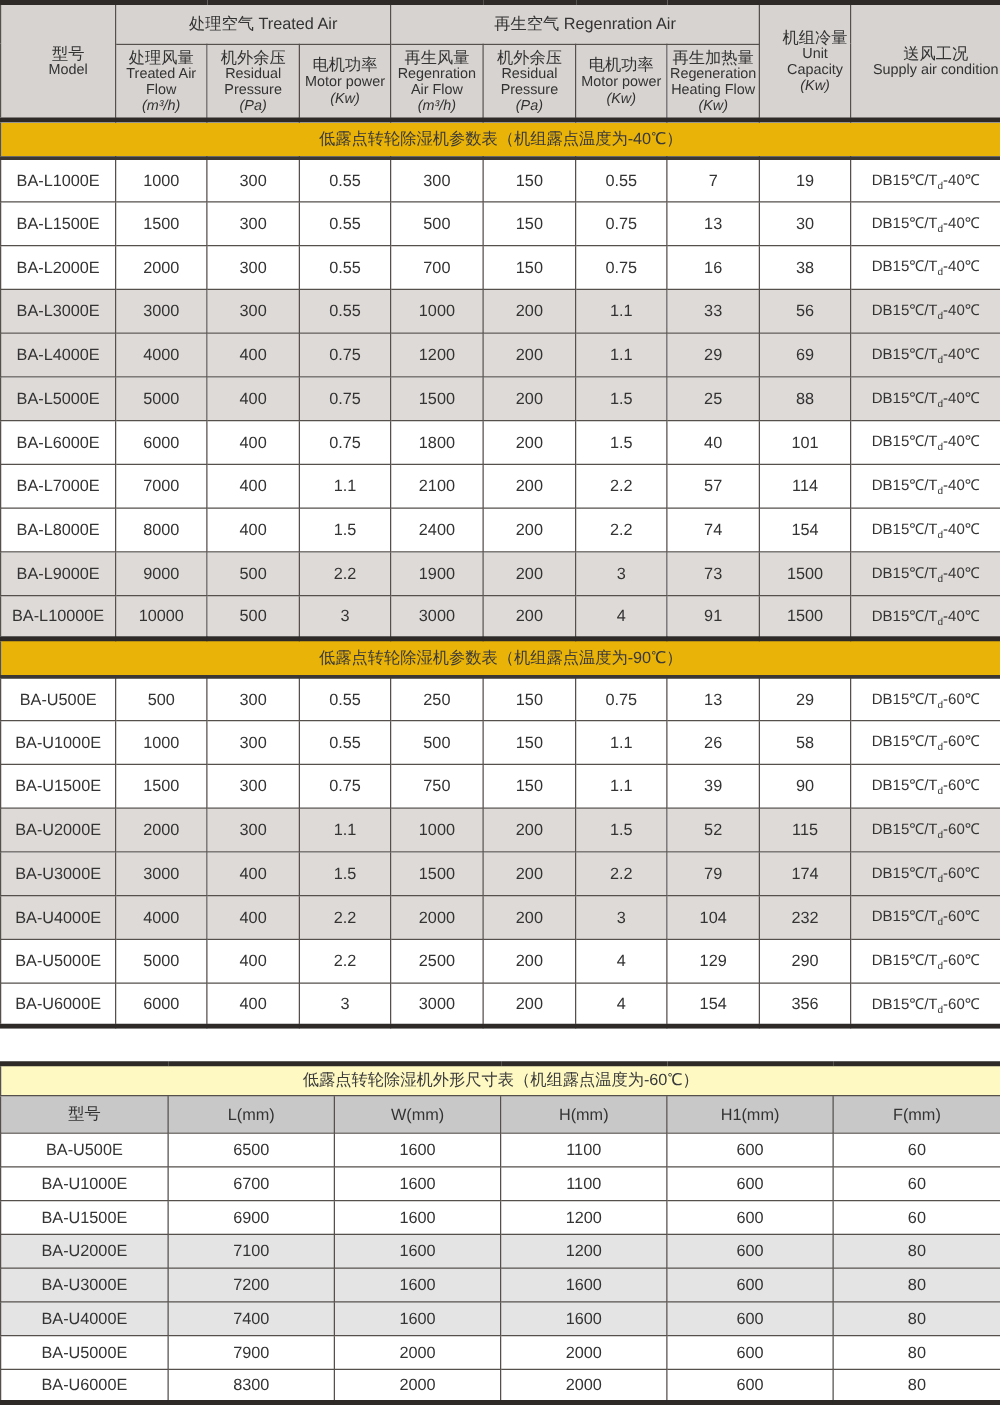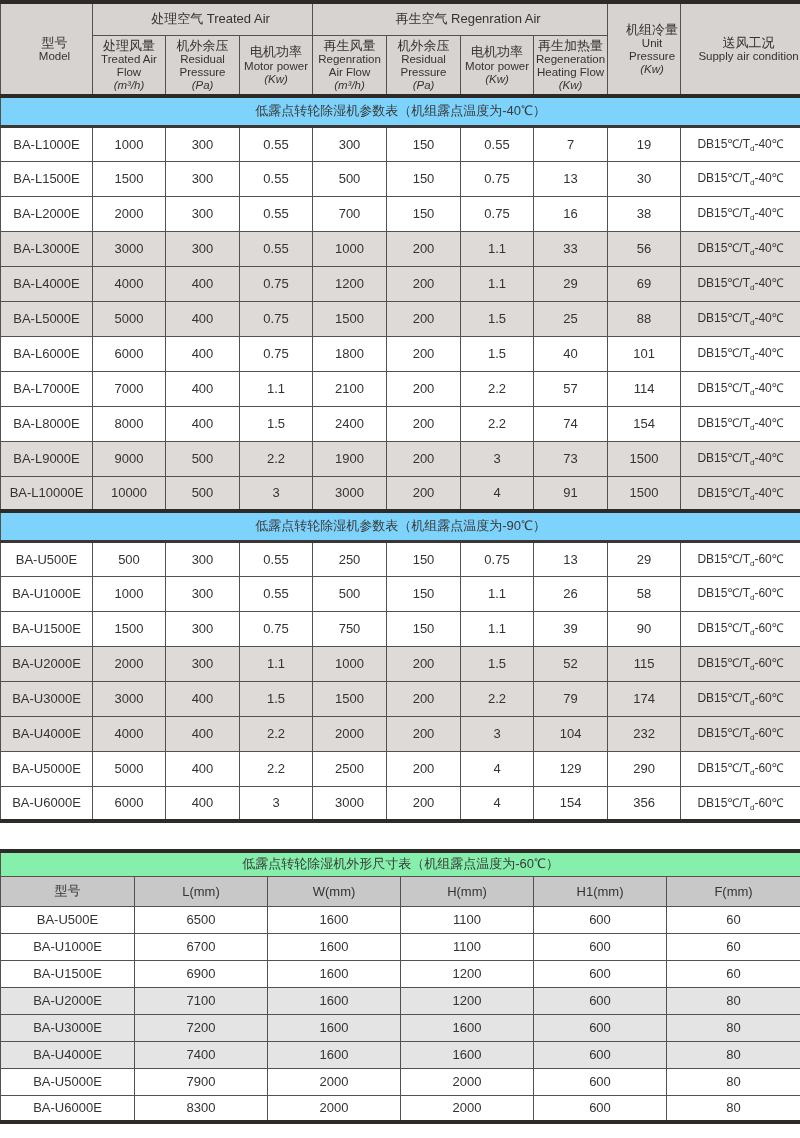--- a/index.html
+++ b/index.html
@@ -28,21 +28,21 @@
     overflow: hidden;
   }
   table.spec thead th { background: #d7d3d0; }
   table.spec thead tr.group-row th { height: 33px; font-size: 13px; padding-left: 16px; }
   table.spec thead tr.sub-row th { height: 61px; margin-top: 20px; }
   .hdr-cn { font-size: 13px; line-height: 1.2; }
   .hdr-en { font-size: 11.5px; line-height: 1.12; }
   .hdr-unit { font-size: 11.5px; line-height: 1.12; font-style: italic; }
 
   table.spec tr.section-title-row td {
-    background: #7dd3fc;
+    background: #eab308;
     height: 30px;
     font-size: 13px;
     color: #3a3a3a;
     border-top: 4px solid #2d2a28;
     border-bottom: 3px solid #3a3734;
     border-left: none; border-right: none;
   }
   table.spec tbody td {
     height: 35px;
     font-size: 13px;
@@ -58,21 +58,21 @@
   
   table.dim { border-top: 4px solid #2d2a28; border-bottom: 4px solid #2d2a28;
               border-left: 1px solid #55504c; border-right: 1px solid #55504c; }
   table.dim th, table.dim td {
     border: 1px solid #55504c;
     text-align: center;
     vertical-align: middle;
     font-weight: normal;
   }
   table.dim tr.dim-title-row td {
-    background: #86efac;
+    background: #fef9c3;
     height: 25px;
     font-size: 13px;
     color: #3a3a3a;
     border-left: none; border-right: none;
   }
   table.dim thead th {
     background: #c8c8c8;
     height: 30px;
     font-size: 13px;
   }
@@ -104,21 +104,21 @@
     <thead>
       <tr class="group-row">
         <th rowspan="2">
           <div class="hdr-cn">型号</div>
           <div class="hdr-en">Model</div>
         </th>
         <th colspan="3">处理空气 Treated Air</th>
         <th colspan="4">再生空气  Regenration Air</th>
         <th rowspan="2">
           <div class="hdr-cn">机组冷量</div>
-          <div class="hdr-en">Unit Pressure</div>
+          <div class="hdr-en">Unit Capacity</div>
           <div class="hdr-unit">(Kw)</div>
         </th>
         <th rowspan="2">
           <div class="hdr-cn">送风工况</div>
           <div class="hdr-en">Supply air condition</div>
         </th>
       </tr>
       <tr class="sub-row">
         <th>
           <div class="hdr-cn">处理风量</div>

